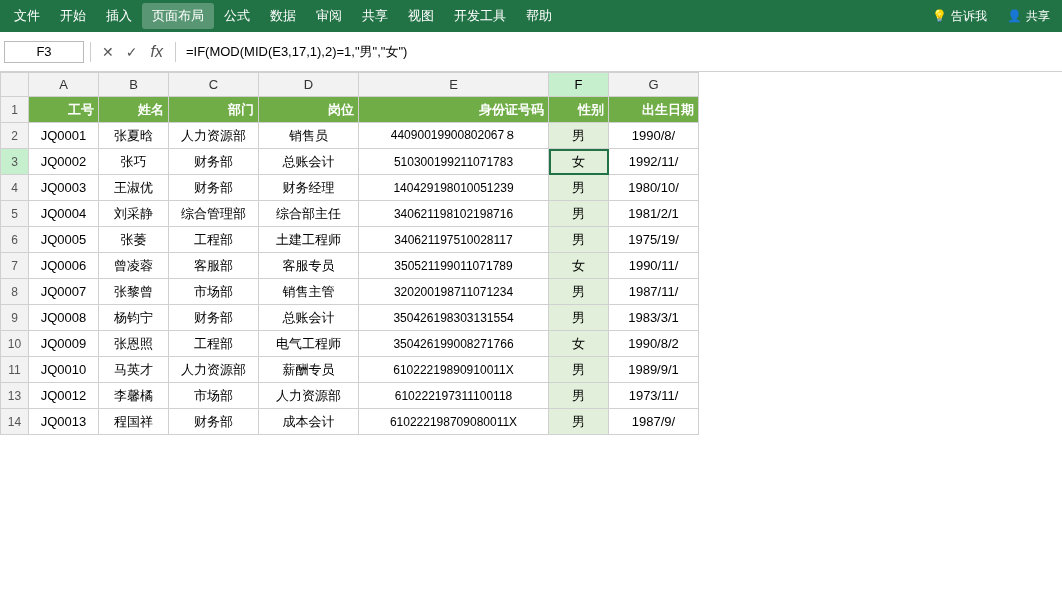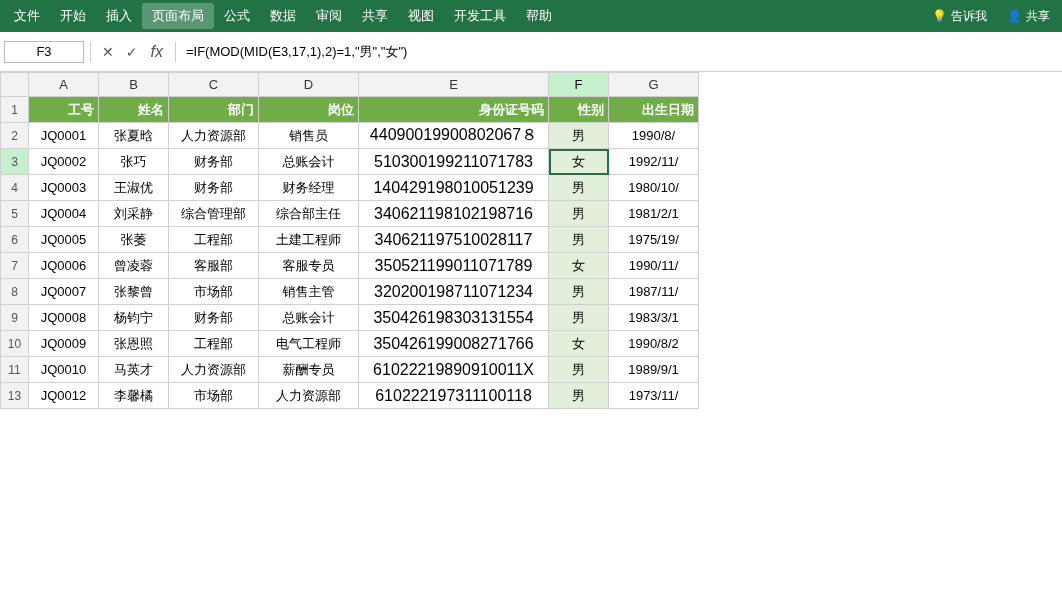--- a/index.html
+++ b/index.html
@@ -52,21 +52,21 @@
     
     .header-cell {
       background: #70ad47; color: #fff; font-weight: bold; text-align: right;
     }
     
     .active-cell {
       outline: 2px solid #217346; outline-offset: -2px;
     }
     
     .data-cell { background: #fff; }
-    .num-cell { letter-spacing: 0; font-size: 16px; }
+    .num-cell { letter-spacing: 0; font-size: 12px; }
 
     
     .col-A { width: 70px; }
     .col-B { width: 70px; }
     .col-C { width: 90px; }
     .col-D { width: 100px; }
     .col-E { width: 190px; }
     .col-F { width: 60px; background: #e2efda !important; }
     .col-G { width: 90px; }
     .col-row { width: 28px; }
@@ -253,15 +253,25 @@
         <tr>
           <td class="row-num">13</td>
           <td class="data-cell">JQ0012</td>
           <td class="data-cell">李馨橘</td>
           <td class="data-cell">市场部</td>
           <td class="data-cell">人力资源部</td>
           <td class="data-cell num-cell">610222197311100118</td>
           <td class="data-cell col-F">男</td>
           <td class="data-cell">1973/11/</td>
         </tr>
+        <tr>
+          <td class="row-num">14</td>
+          <td class="data-cell">JQ0013</td>
+          <td class="data-cell">程国祥</td>
+          <td class="data-cell">财务部</td>
+          <td class="data-cell">成本会计</td>
+          <td class="data-cell num-cell">610222198709080011X</td>
+          <td class="data-cell col-F">男</td>
+          <td class="data-cell">1987/9/</td>
+        </tr>
       </tbody>
   </table>
 </div>
 
 </body></html>

